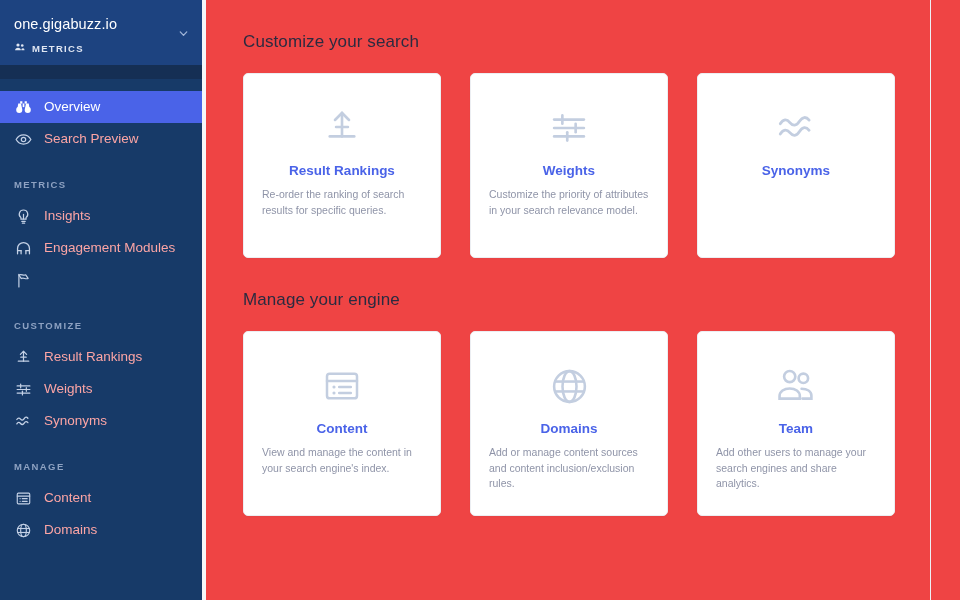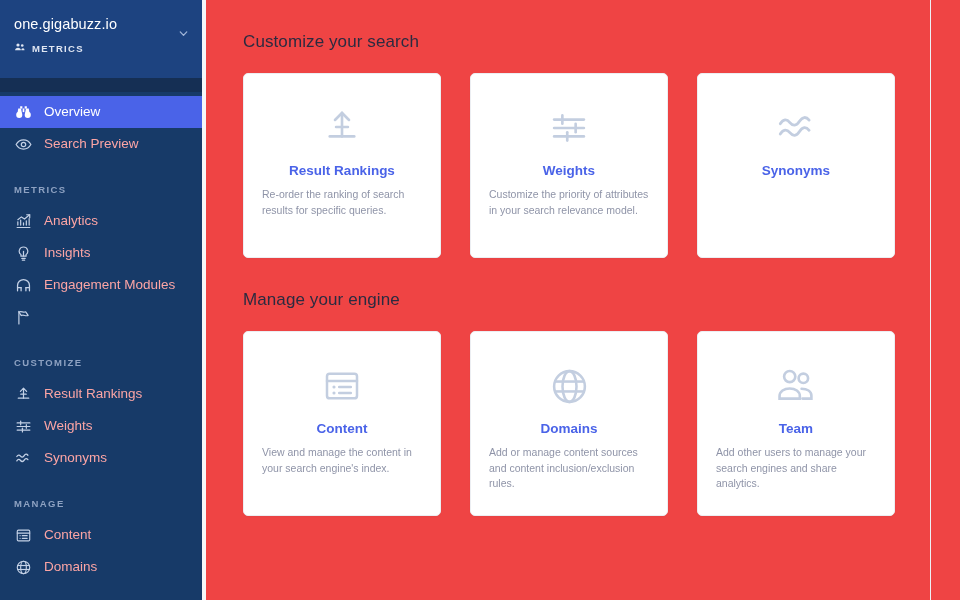--- a/index.html
+++ b/index.html
@@ -29,21 +29,21 @@
     min-width: 206px;
     height: 600px;
     background: #173a68;
     position: relative;
     overflow: hidden;
   }
 
   .sidebar-header {
     background: #1d4380;
     padding: 14px 16px 14px 14px;
-    height: 78px;
+    height: 65px;
     position: relative;
   }
 
   .sidebar-org-name {
     font-size: 14.5px;
     color: #ffffff;
     font-weight: 400;
     letter-spacing: 0.1px;
     line-height: 20px;
   }
@@ -68,21 +68,21 @@
     top: 26px;
     color: #9fb4d6;
   }
 
   .sidebar-gap {
     height: 14px;
     background: #152f54;
   }
 
   .nav {
-    padding-top: 4px;
+    padding-top: 12px;
   }
 
   .nav-item {
     display: flex;
     align-items: center;
     gap: 12px;
     height: 32px;
     padding: 0 14px;
     color: #fca5a5;
     font-size: 13.5px;
@@ -255,35 +255,20 @@
             <path d="M1.6 12S5.2 5.6 12 5.6 22.4 12 22.4 12 18.8 18.4 12 18.4 1.6 12 1.6 12z"></path>
             <circle cx="12" cy="12" r="3.1"></circle>
           </svg>
         </span>
         <span>Search Preview</span>
       </div>
 
       <div class="nav-block">
         <div class="nav-section-title">METRICS</div>
 
-        <div class="nav-item">
-          <span class="nav-icon">
-            <svg width="17" height="17" viewBox="0 0 24 24" fill="none" stroke="currentColor" stroke-width="1.7" stroke-linecap="round">
-              <path d="M3 20.5h18"></path>
-              <path d="M4 17v-4.5"></path>
-                <path d="M8 17v-7"></path>
-                <path d="M12 17v-3"></path>
-                <path d="M16 17v-6"></path>
-                <path d="M20 17v-9"></path>
-              <polyline points="4 9.5 9 5.5 13.5 8.5 20.5 2.5"></polyline>
-              <polyline points="16.5 2.5 20.8 2.5 20.8 6.6"></polyline>
-            </svg>
-          </span>
-          <span>Analytics</span>
-        </div>
 
         <div class="nav-item">
           <span class="nav-icon">
             <svg width="17" height="17" viewBox="0 0 24 24" fill="none" stroke="currentColor" stroke-width="1.7" stroke-linecap="round">
               <path d="M12 2.8a6 6 0 0 0-3.6 10.8v2.1h7.2v-2.1A6 6 0 0 0 12 2.8z"></path>
               <path d="M12 9v6.5"></path>
               <path d="M9.6 19h4.8"></path>
               <path d="M10.4 21.4h3.2"></path>
             </svg>
           </span>

